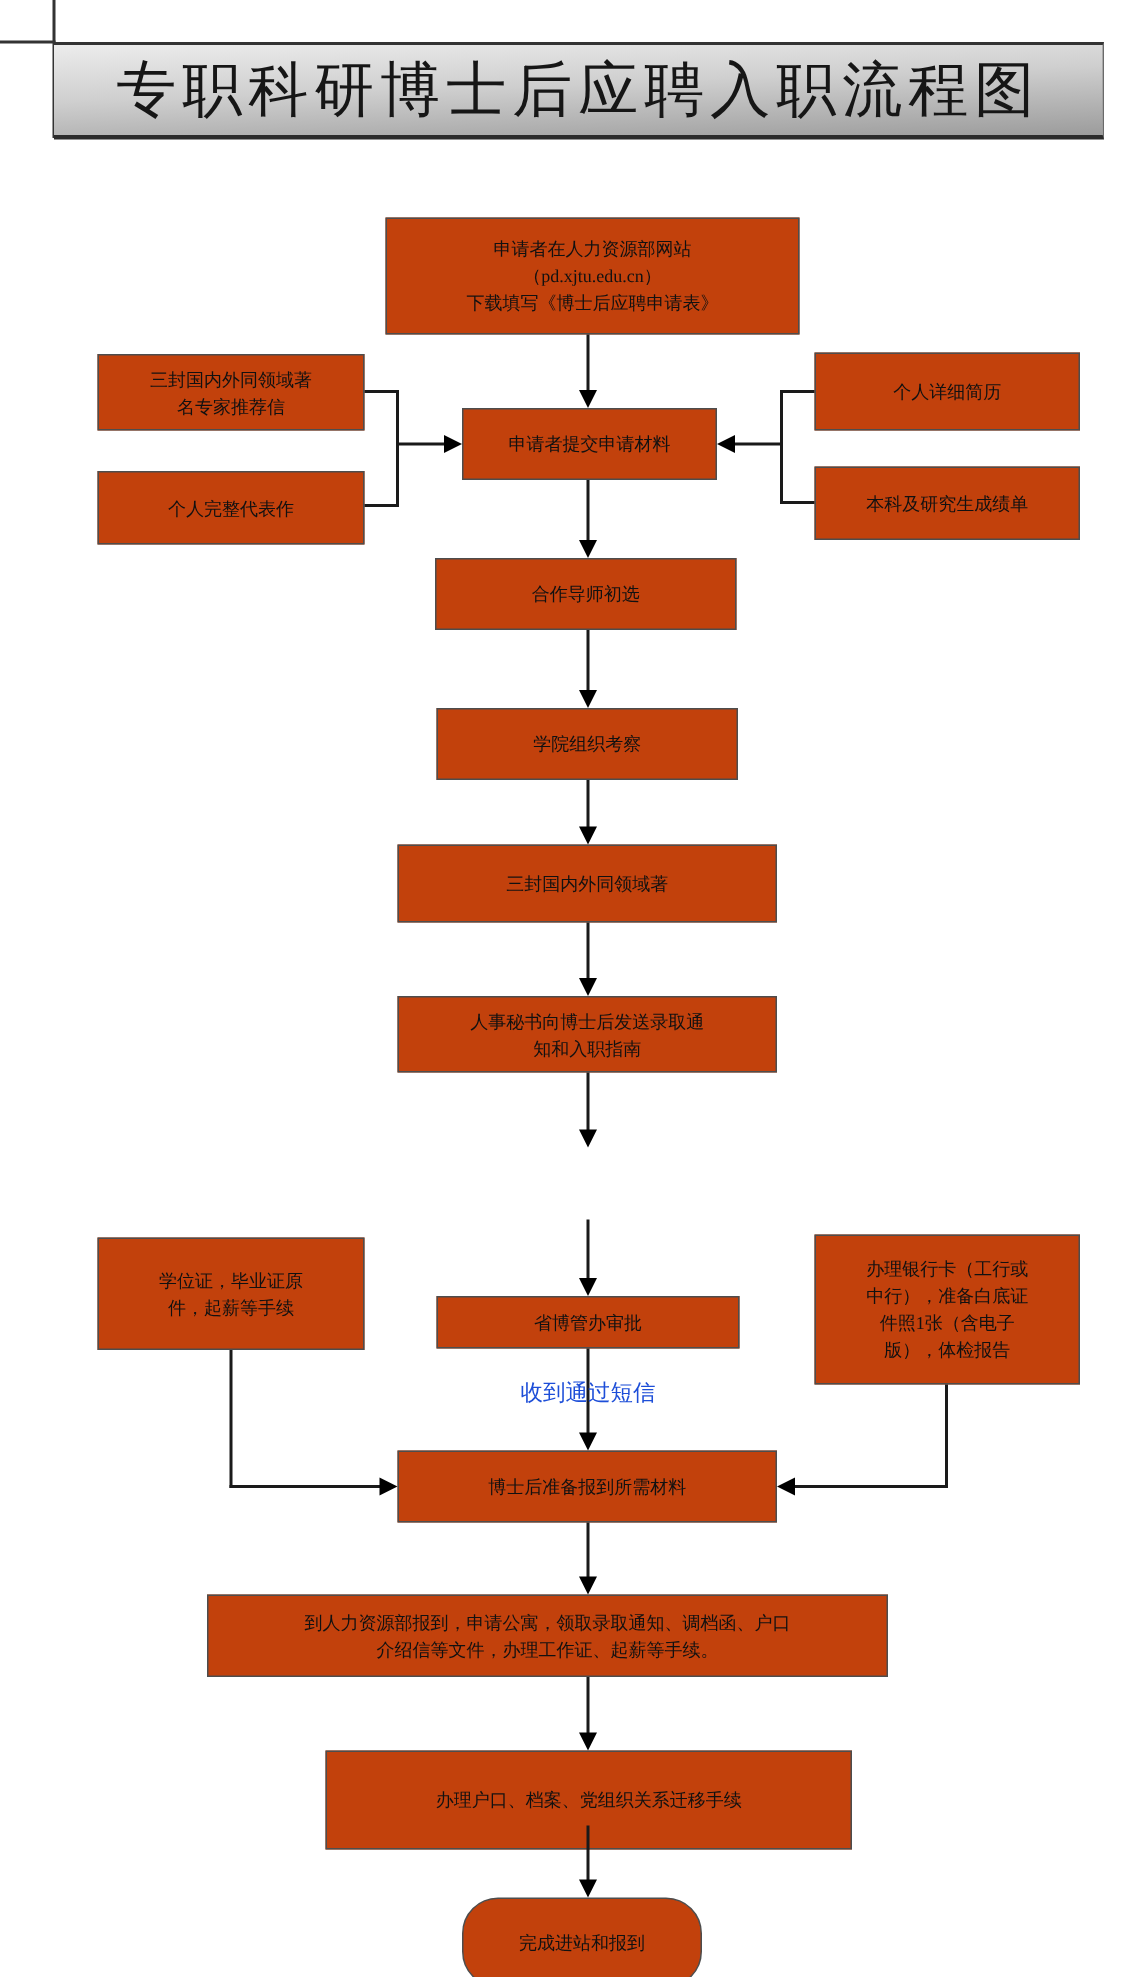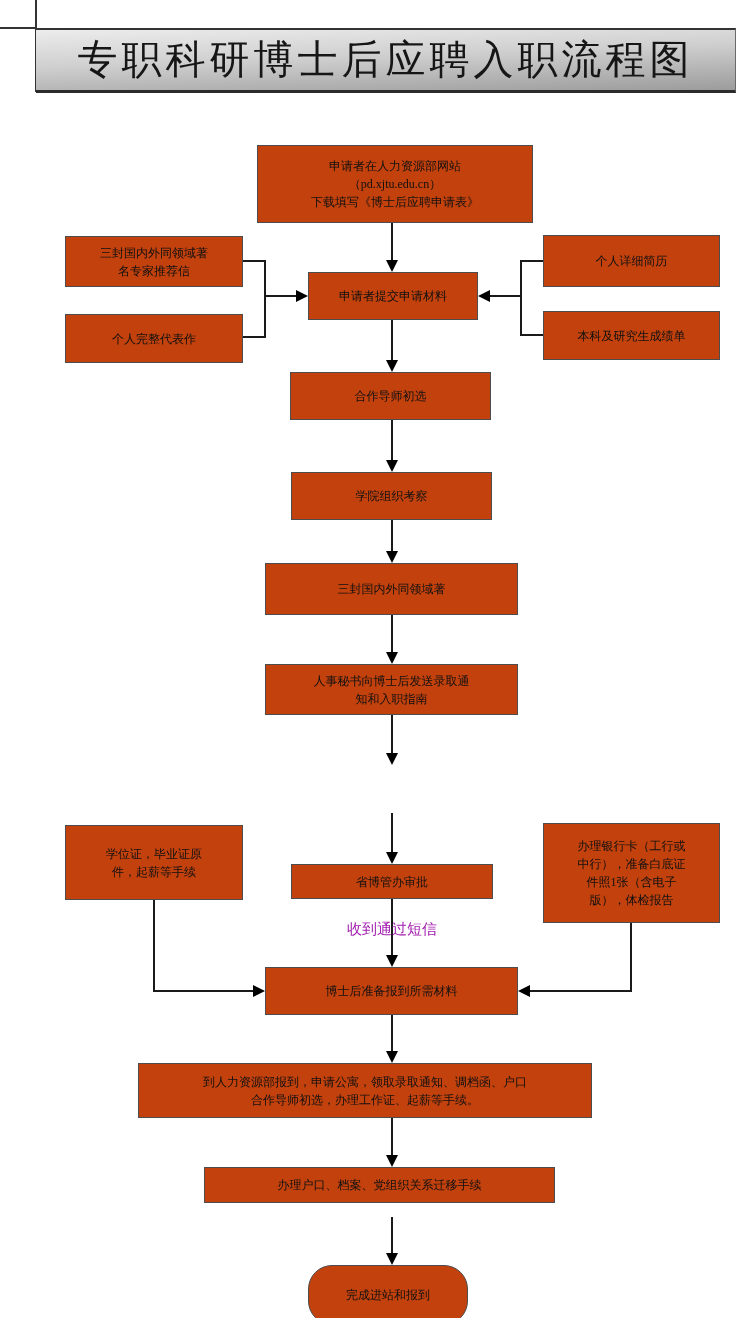--- a/index.html
+++ b/index.html
@@ -37,21 +37,21 @@
     padding:2px 4px;
   }
   .terminal{border-radius:24px;}
   .vline{position:absolute;width:2px;background:#1a1a1a;}
   .hline{position:absolute;height:2px;background:#1a1a1a;}
   .arr{position:absolute;width:0;height:0;}
   .arr-down{border-left:6px solid transparent;border-right:6px solid transparent;border-top:12px solid #000;}
   .arr-right{border-top:6px solid transparent;border-bottom:6px solid transparent;border-left:12px solid #000;}
   .arr-left{border-top:6px solid transparent;border-bottom:6px solid transparent;border-right:12px solid #000;}
   .edge-label{
-    position:absolute;font-size:15px;color:#a21caf;
+    position:absolute;font-size:15px;color:#1d4ed8;
     text-align:center;white-space:nowrap;line-height:1;
   }
 </style>
 </head>
 <body>
 
 <div class="canvas">
 
   <div class="mark" style="left:35px;top:0;width:2px;height:92px;"></div>
   <div class="mark" style="left:0;top:27px;width:37px;height:2px;"></div>
@@ -81,22 +81,22 @@
   <div class="node" style="left:65px;top:825px;width:178px;height:75px;">学位证，毕业证原
 件，起薪等手续</div>
   <div class="node" style="left:543px;top:823px;width:177px;height:100px;">办理银行卡（工行或
 中行），准备白底证
 件照1张（含电子
 版），体检报告</div>
 
   <div class="node" style="left:291px;top:864px;width:202px;height:35px;">省博管办审批</div>
   <div class="node" style="left:265px;top:967px;width:253px;height:48px;text-align:right;">博士后准备报到所需材料</div>
   <div class="node" style="left:138px;top:1063px;width:454px;height:55px;">到人力资源部报到，申请公寓，领取录取通知、调档函、户口
-合作导师初选，办理工作证、起薪等手续。</div>
-  <div class="node" style="left:204px;top:1167px;width:351px;height:36px;">办理户口、档案、党组织关系迁移手续</div>
+介绍信等文件，办理工作证、起薪等手续。</div>
+  <div class="node" style="left:217px;top:1167px;width:351px;height:66px;">办理户口、档案、党组织关系迁移手续</div>
 
   <div class="node terminal" style="left:308px;top:1265px;width:160px;height:60px;">完成进站和报到</div>
 
   <div class="vline" style="left:391px;top:223px;height:40px;"></div>
   <div class="arr arr-down" style="left:386px;top:260px;"></div>
 
   <div class="vline" style="left:391px;top:320px;height:42px;"></div>
   <div class="arr arr-down" style="left:386px;top:360px;"></div>
 
   <div class="vline" style="left:391px;top:420px;height:42px;"></div>

